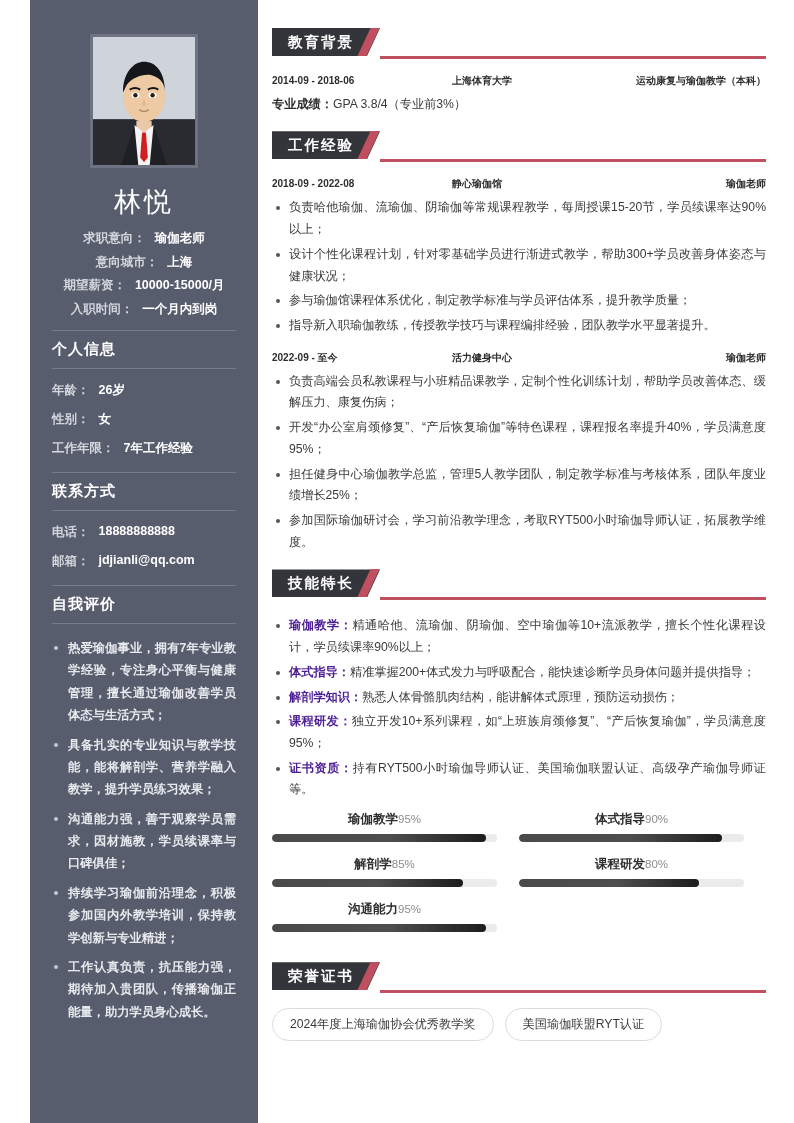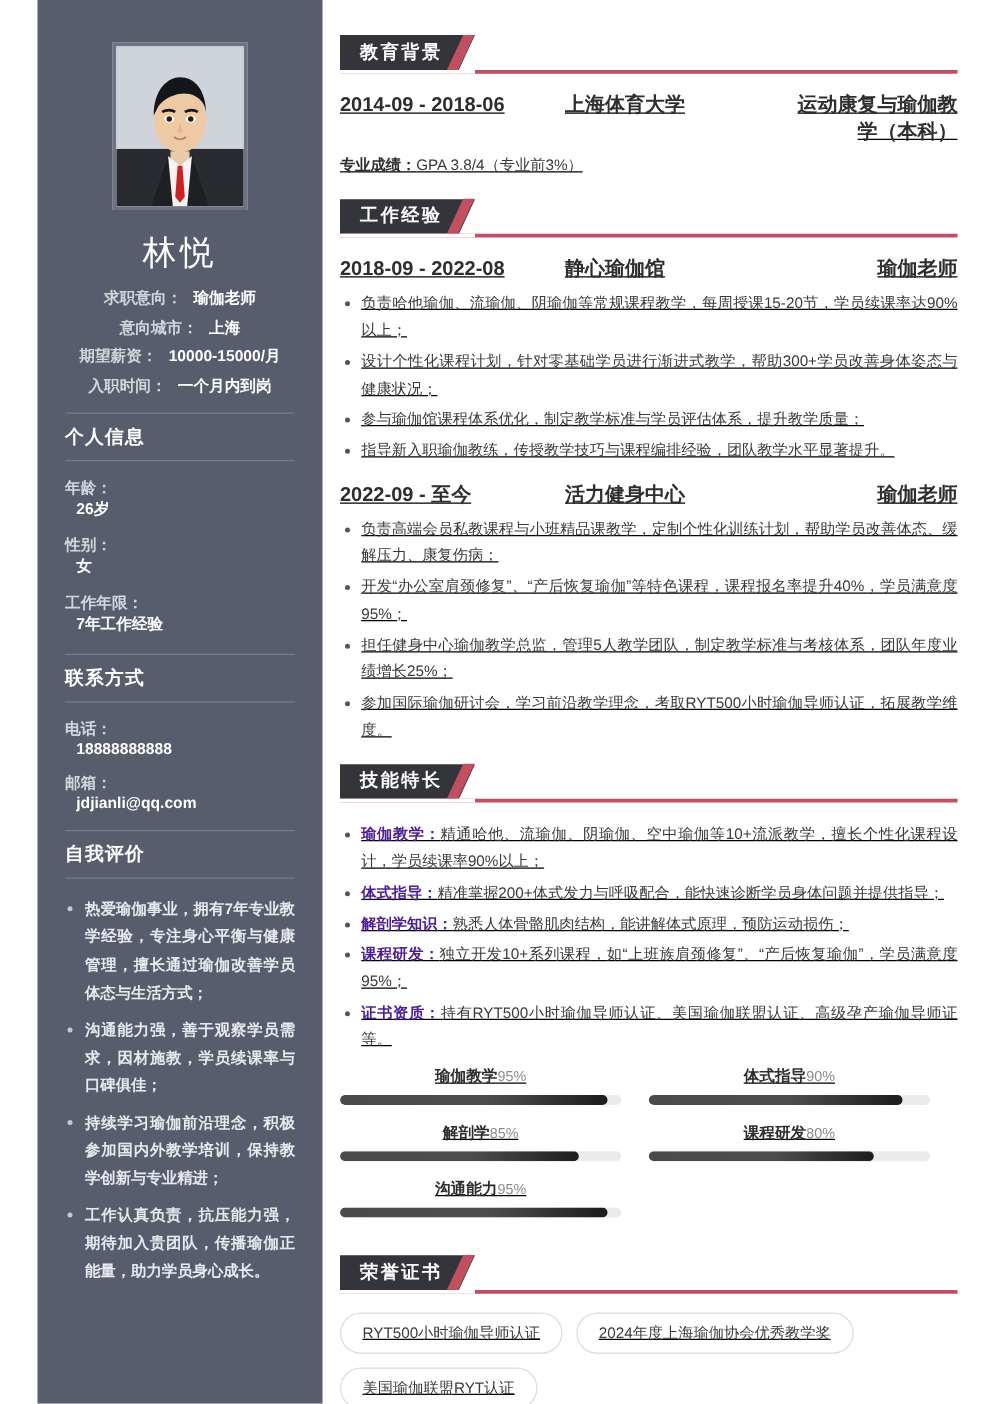--- a/index.html
+++ b/index.html
@@ -72,21 +72,20 @@
     padding:9px 0 9px 0;
     border-top:1px solid #767c8c;
     border-bottom:1px solid #767c8c;
     margin-bottom:13px;
   }
   .sb-row {
     font-size:12.5px;
     margin-bottom:12px;
     display:flex;
     white-space:nowrap;
-    flex-direction:column;
   }
   .sb-row .k { font-weight:bold; color:#d3d6dd; }
   .sb-row .v { font-weight:bold; color:#ffffff; margin-left:9px; }
 
   .sb-list { list-style:none; margin-top:2px; }
   .sb-list li {
     position:relative;
     font-size:12.3px;
     line-height:1.82;
     color:#e7e9ee;
@@ -147,26 +146,26 @@
     background:#c0505f;
   }
   .sec-head .rule:after {
     content:"";
     position:absolute;
     left:0; top:0;
     width:108px; height:3px;
     background:#ffffff;
   }
 
-  .block { margin-bottom:16px;text-decoration:underline; }
+  .block { margin-bottom:16px; }
 
   .exp-row {
     display:flex;
     align-items:baseline;
-    font-size:16px;
+    font-size:10px;
     font-weight:bold;
     color:#2e2e2e;
     margin-bottom:6px;
   }
   .exp-row .date { width:180px; }
   .exp-row .org  { flex:1; }
   .exp-row .role { width:130px; text-align:right; }
 
   .line {
     font-size:12.2px;
@@ -314,20 +313,21 @@
       <div class="sb-row">
         <span class="k">邮箱：</span>
         <span class="v">jdjianli@qq.com</span>
       </div>
     </section>
 
     <section class="sb-section">
       <div class="sb-head">自我评价</div>
       <ul class="sb-list">
         <li>热爱瑜伽事业，拥有7年专业教学经验，专注身心平衡与健康管理，擅长通过瑜伽改善学员体态与生活方式；</li>
+        <li>具备扎实的专业知识与教学技能，能将解剖学、营养学融入教学，提升学员练习效果；</li>
         <li>沟通能力强，善于观察学员需求，因材施教，学员续课率与口碑俱佳；</li>
         <li>持续学习瑜伽前沿理念，积极参加国内外教学培训，保持教学创新与专业精进；</li>
         <li>工作认真负责，抗压能力强，期待加入贵团队，传播瑜伽正能量，助力学员身心成长。</li>
       </ul>
     </section>
   </aside>
 
   <main class="main">
 
     <section class="block">
@@ -441,20 +441,19 @@
       </div>
     </section>
 
     <section class="block">
       <div class="sec-head">
         <span class="tag">荣誉证书</span>
         <span class="slash" style="left:92px"></span>
         <span class="rule"></span>
       </div>
       <div class="tags">
-        <span class="tag-pill">RYT500小时瑜伽导师认证</span>
         <span class="tag-pill">2024年度上海瑜伽协会优秀教学奖</span>
         <span class="tag-pill">美国瑜伽联盟RYT认证</span>
       </div>
     </section>
 
   </main>
 </div>
 
 </body></html>

